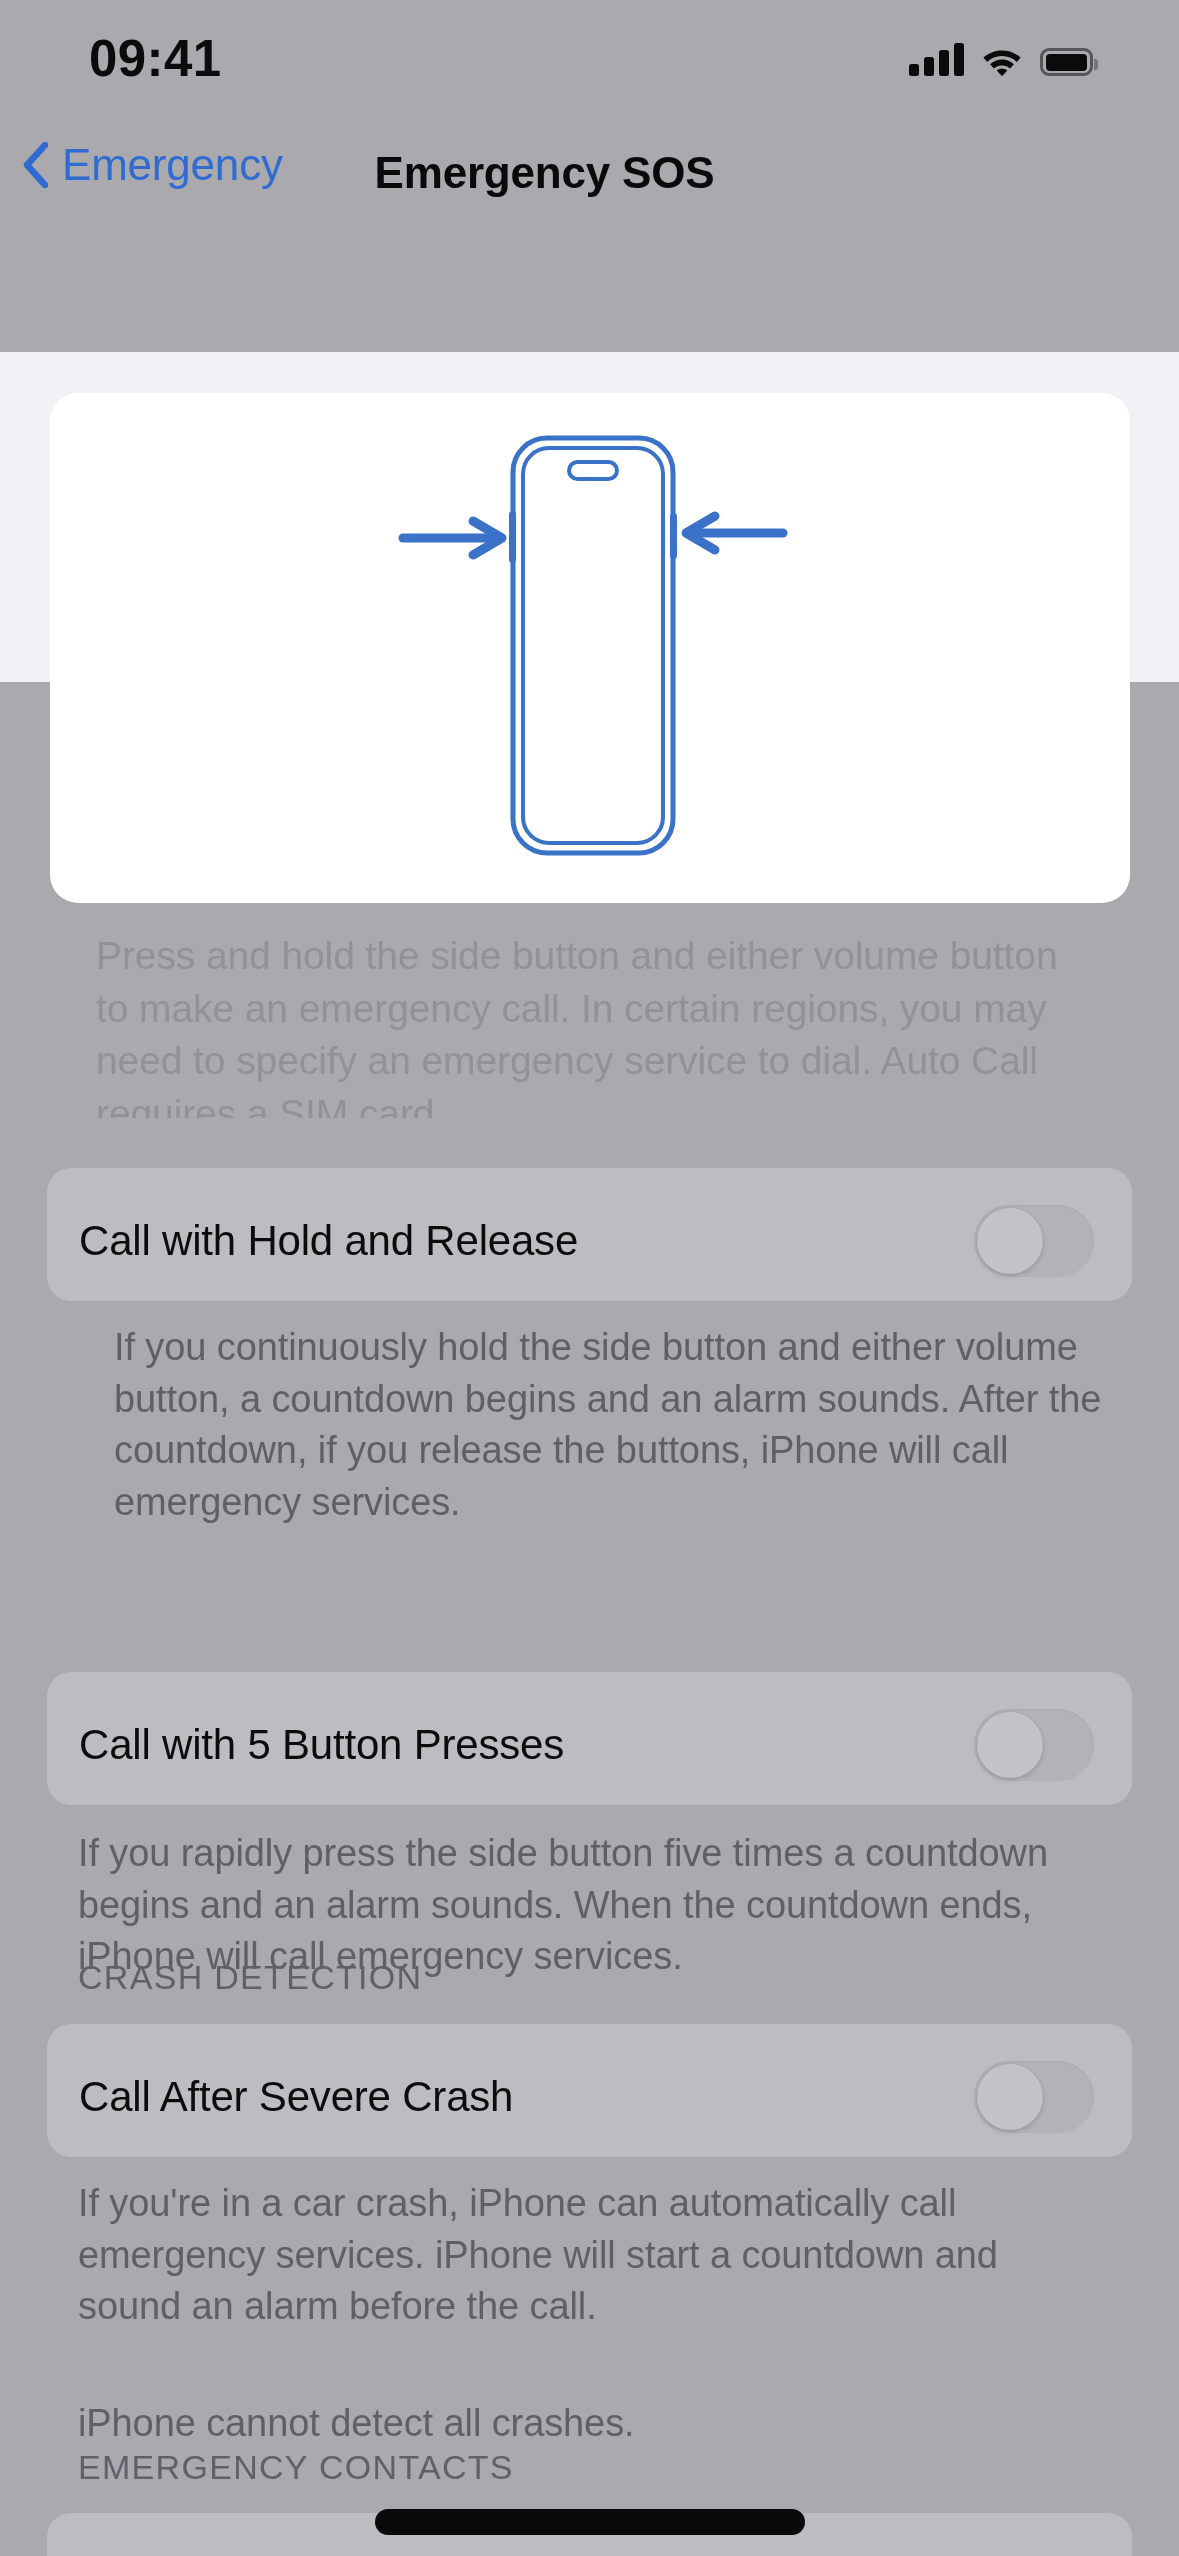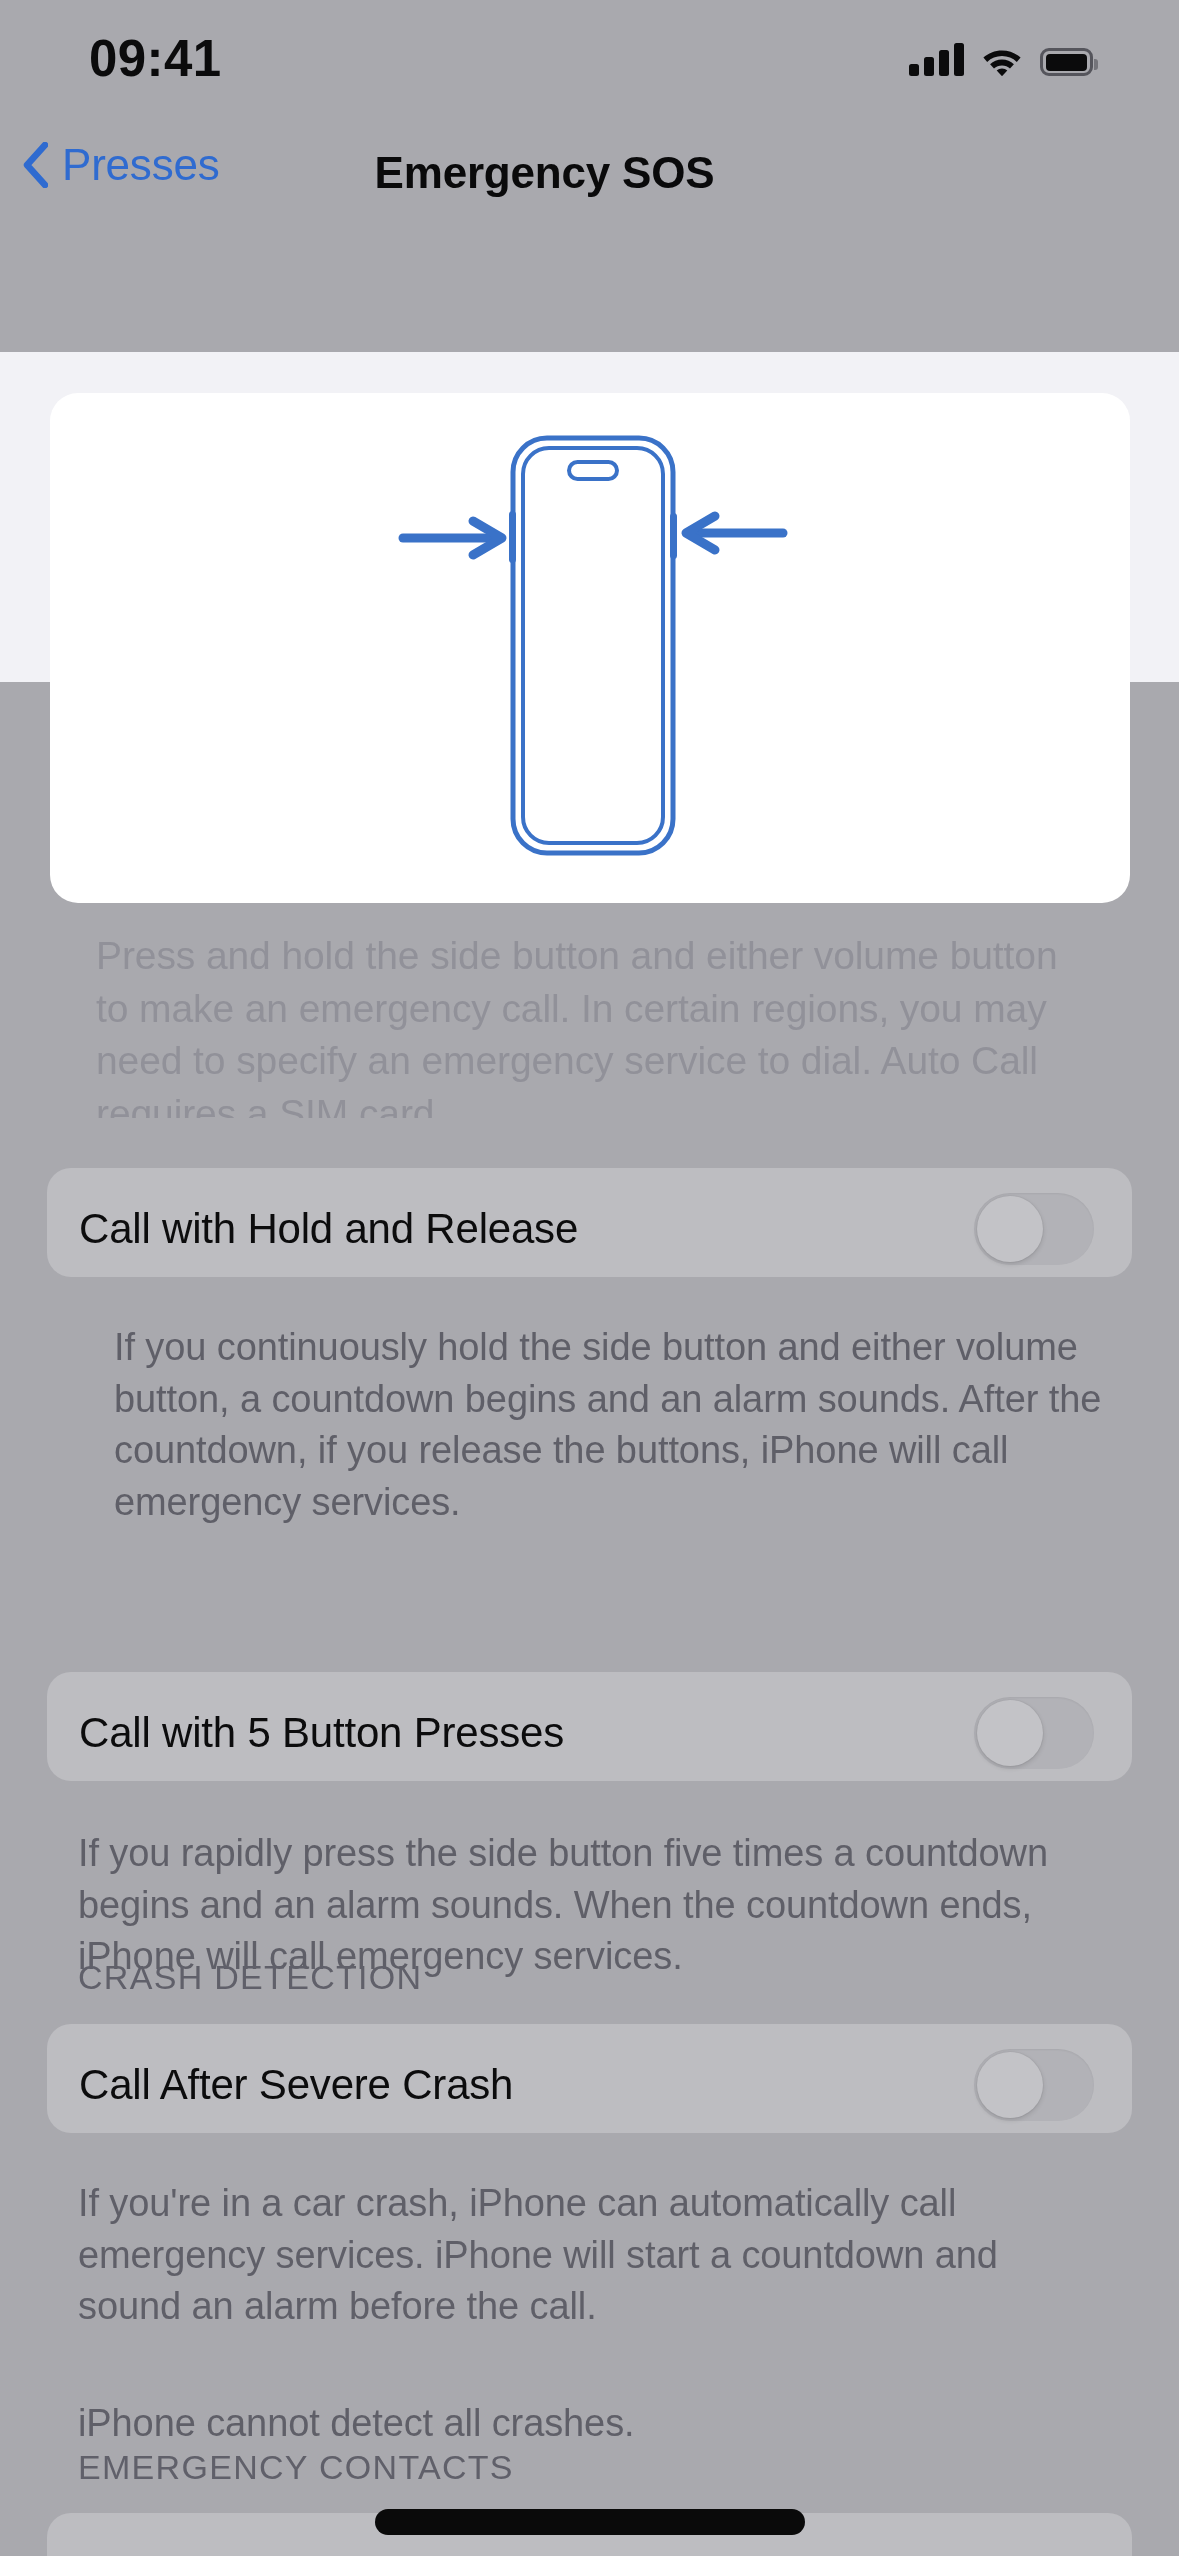--- a/index.html
+++ b/index.html
@@ -97,21 +97,21 @@
     letter-spacing:-0.1px;
   }
 
   
   .dim-area {
     position:absolute; top:1118px; left:0; width:1179px; height:1438px;
     background:#a9a9ae;
   }
 
   .row {
-    position:absolute; left:47px; width:1085px; height:109px;
+    position:absolute; left:47px; width:1085px; height:133px;
     background:#bdbdc1;
     border-radius:24px;
     display:flex; align-items:center;
     padding:12px 38px 0 32px;
     cursor:pointer;
   }
   .row .row-label {
     font-size:42px; color:#0c0c0d; letter-spacing:-0.2px; flex:1;
   }
   .row .row-value {
@@ -175,21 +175,21 @@
         <div class="fill"></div>
       </div>
     </div>
   </div>
 
   <div class="navbar">
     <div class="back">
       <svg class="chev" viewBox="0 0 26 46">
         <path d="M23 3 L5 23 L23 43" fill="none" stroke="#2f6bd0" stroke-width="6.5" stroke-linecap="round" stroke-linejoin="round"></path>
       </svg>
-      <span class="lbl">Presses</span>
+      <span class="lbl">Emergency</span>
     </div>
     <div class="nav-title">Emergency SOS</div>
   </div>
 
   <div class="bright"></div>
   <div class="illus-card"></div>
   <div class="illus-card-b"></div>
 
   <svg class="illus-svg" viewBox="0 0 1080 510">
 

